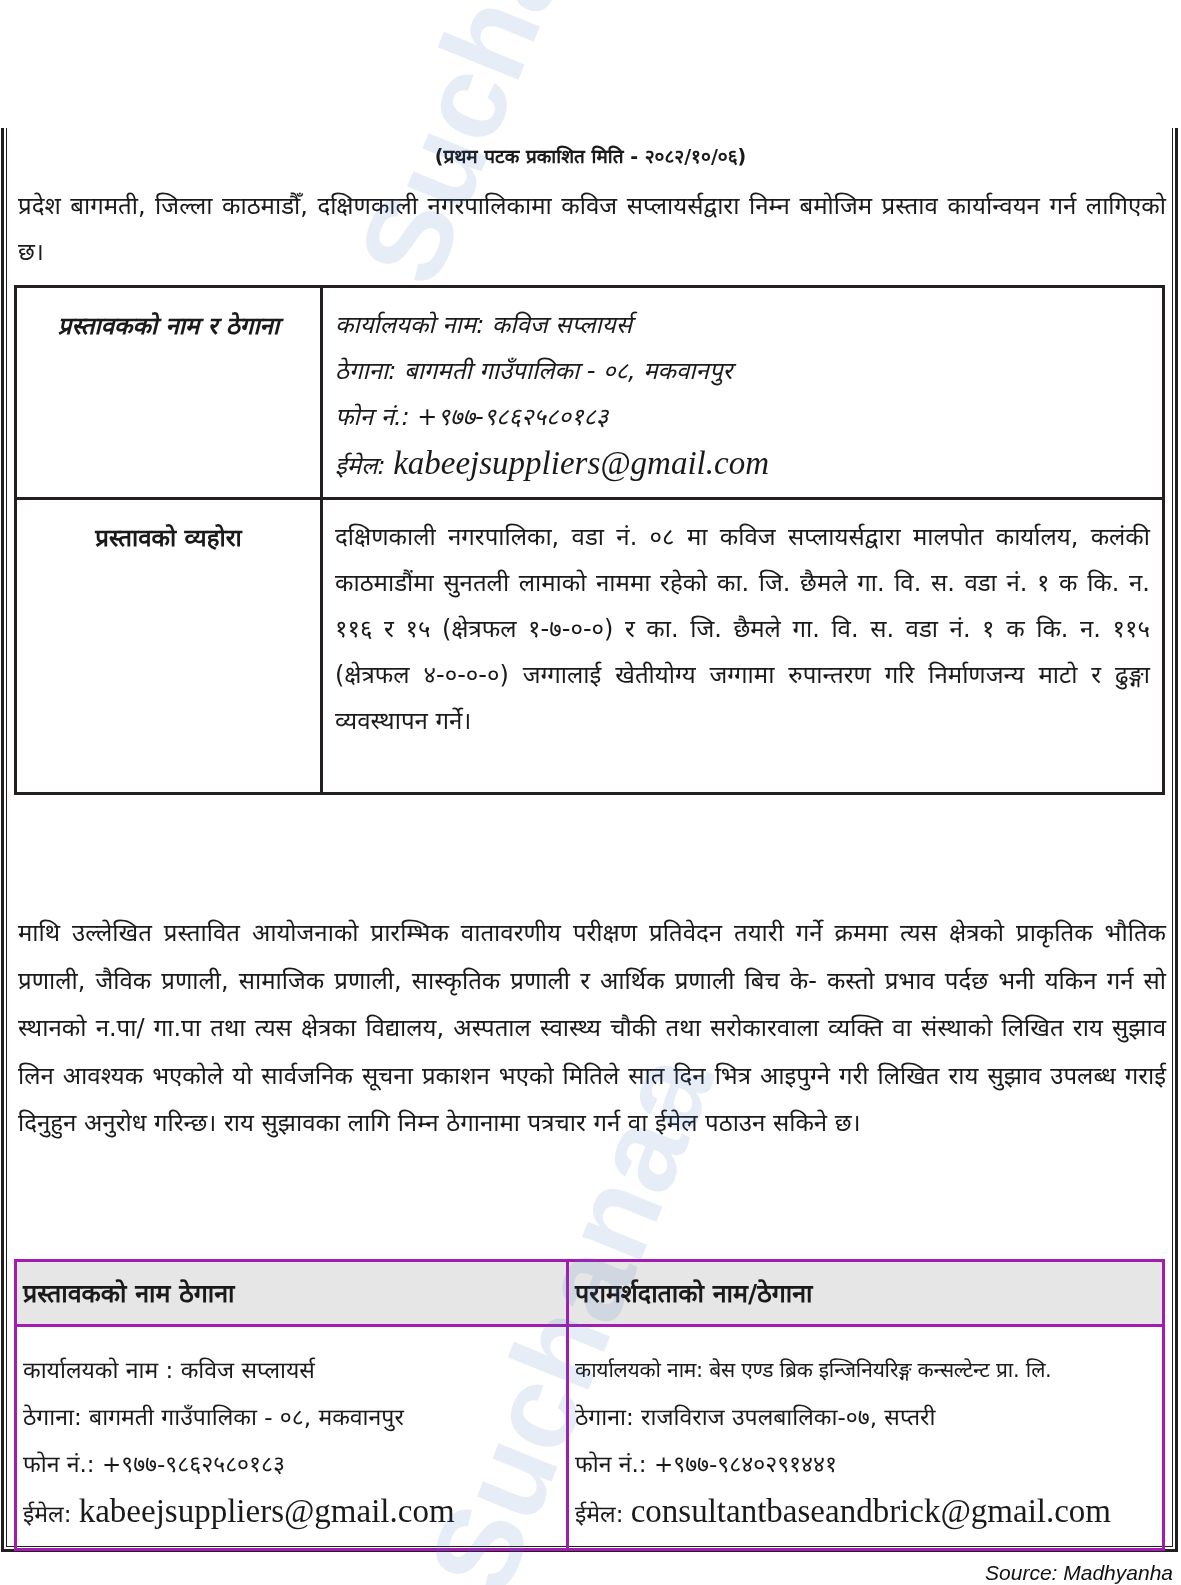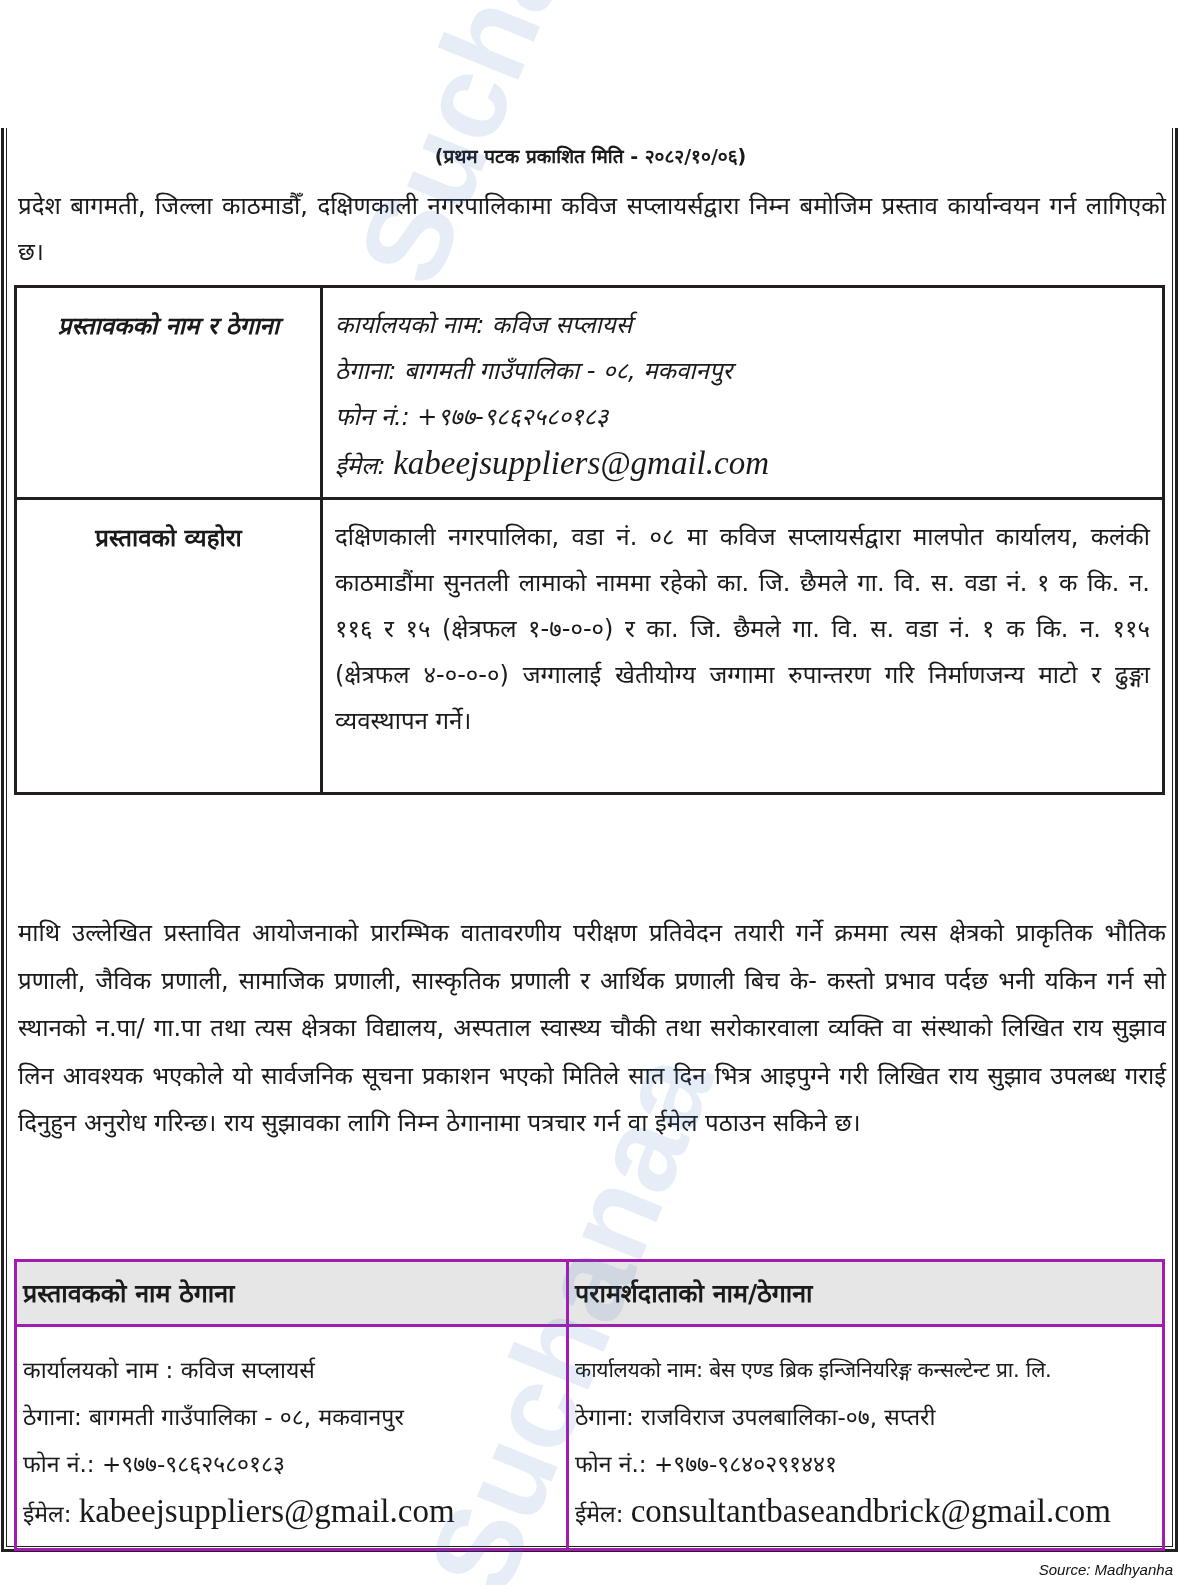--- a/index.html
+++ b/index.html
@@ -151,21 +151,21 @@
     }
     table.contacts td .line { display: block; white-space: nowrap; }
     table.contacts td .small { font-size: 21px; letter-spacing: -0.3px; }
 
     .source {
       position: absolute;
       right: 8px;
       top: 1561px;
       font-family: "Liberation Sans", sans-serif;
       font-style: italic;
-      font-size: 15px;
+      font-size: 21px;
       color: #111111;
     }
 
     .watermark {
       position: absolute;
       left: 330px;
       top: 250px;
       font-family: "Liberation Sans", sans-serif;
       font-weight: bold;
       font-size: 120px;

